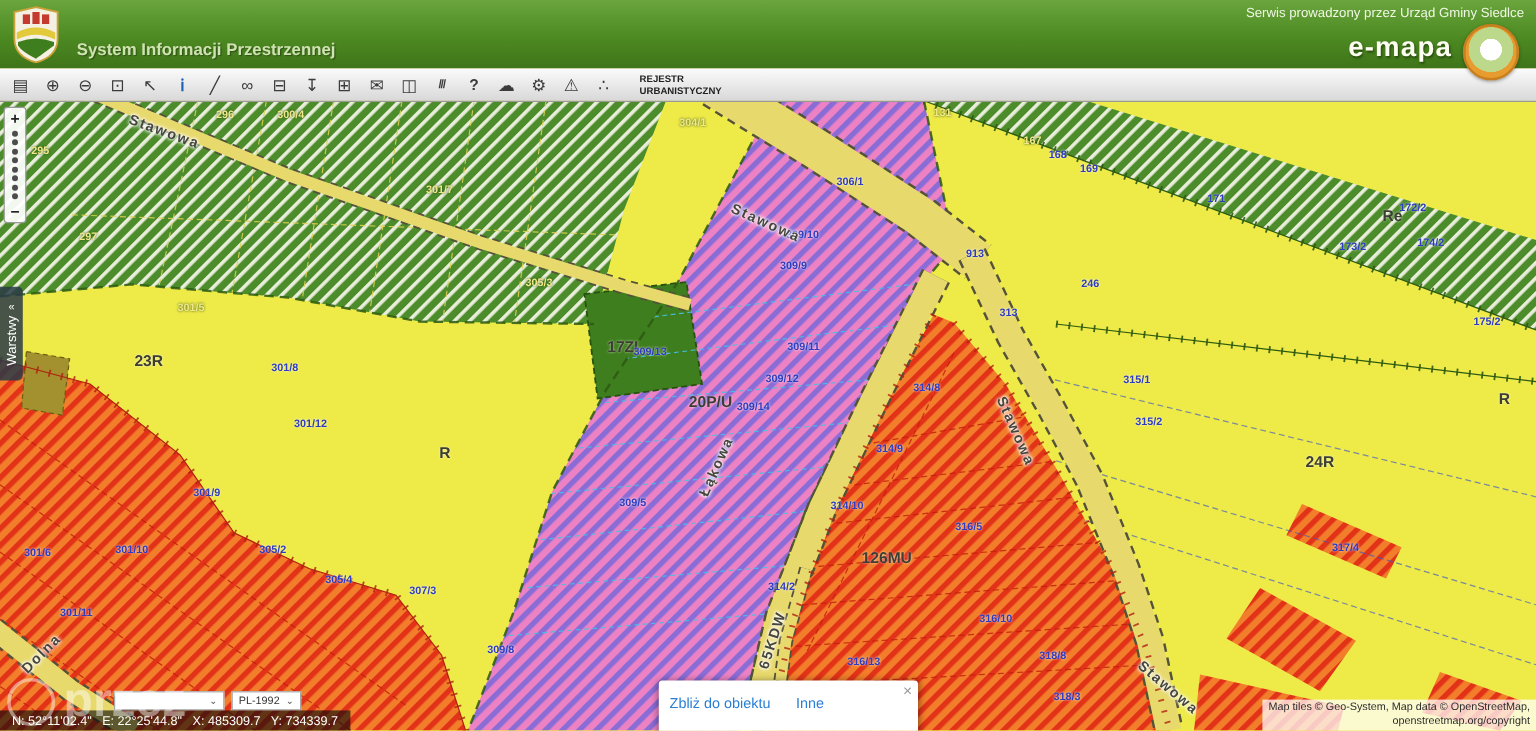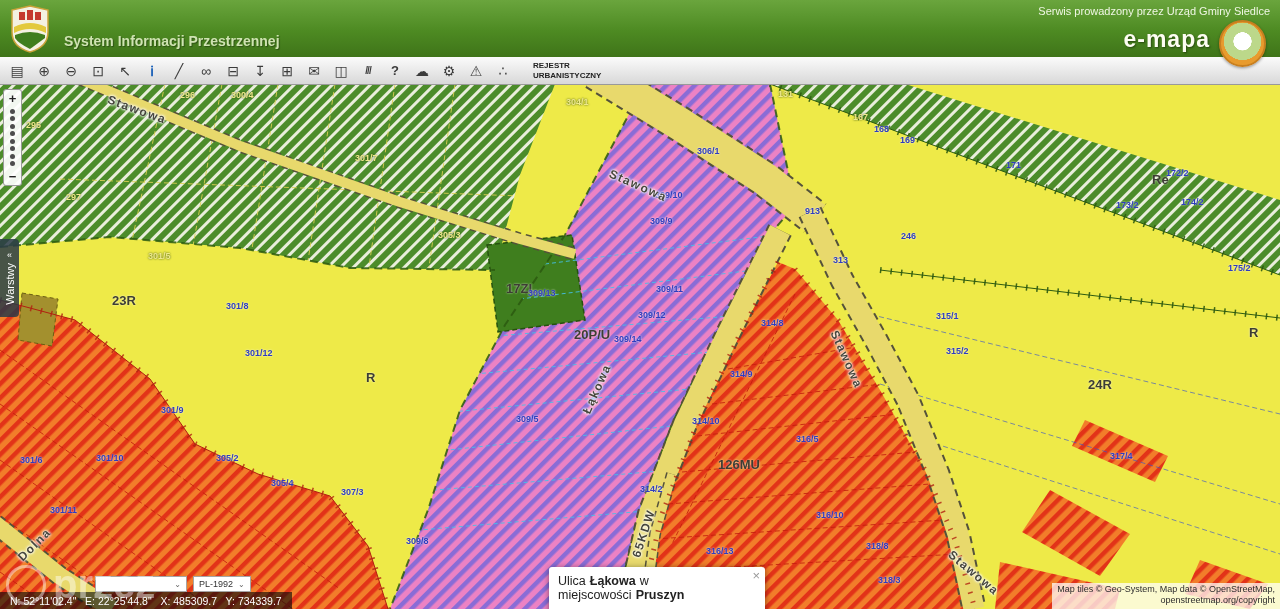--- a/index.html
+++ b/index.html
@@ -390,23 +390,20 @@
   <span class="vtext" data-name="layers-tab-label">Warstwy</span>
 </div>
 
 <div class="wm" id="wm-corner" data-name="watermark-corner">
   <span class="wm-ring" data-name="watermark-ring-icon"></span>
   <span>przez</span>
 </div>
 
 <div id="popup" data-name="feature-info-popup">
   <div class="popup-close" data-name="popup-close-button">×</div>
-  <div data-name="popup-text">
-    <span class="w">Ulica</span><b class="w">Łąkowa</b><span class="w">w miejscowości</span><b>Pruszyn</b>
-  </div>
   <div class="line2">
     <span class="plink" data-name="zoom-to-object-link">Zbliż do obiektu</span>
     <span class="plink" data-name="other-actions-link">Inne</span>
   </div>
 </div>
 
 <div id="crs-row">
   <div class="crs-box empty" data-name="scale-select">
     <span class="chev" data-name="chevron-down-icon">⌄</span>
   </div>

